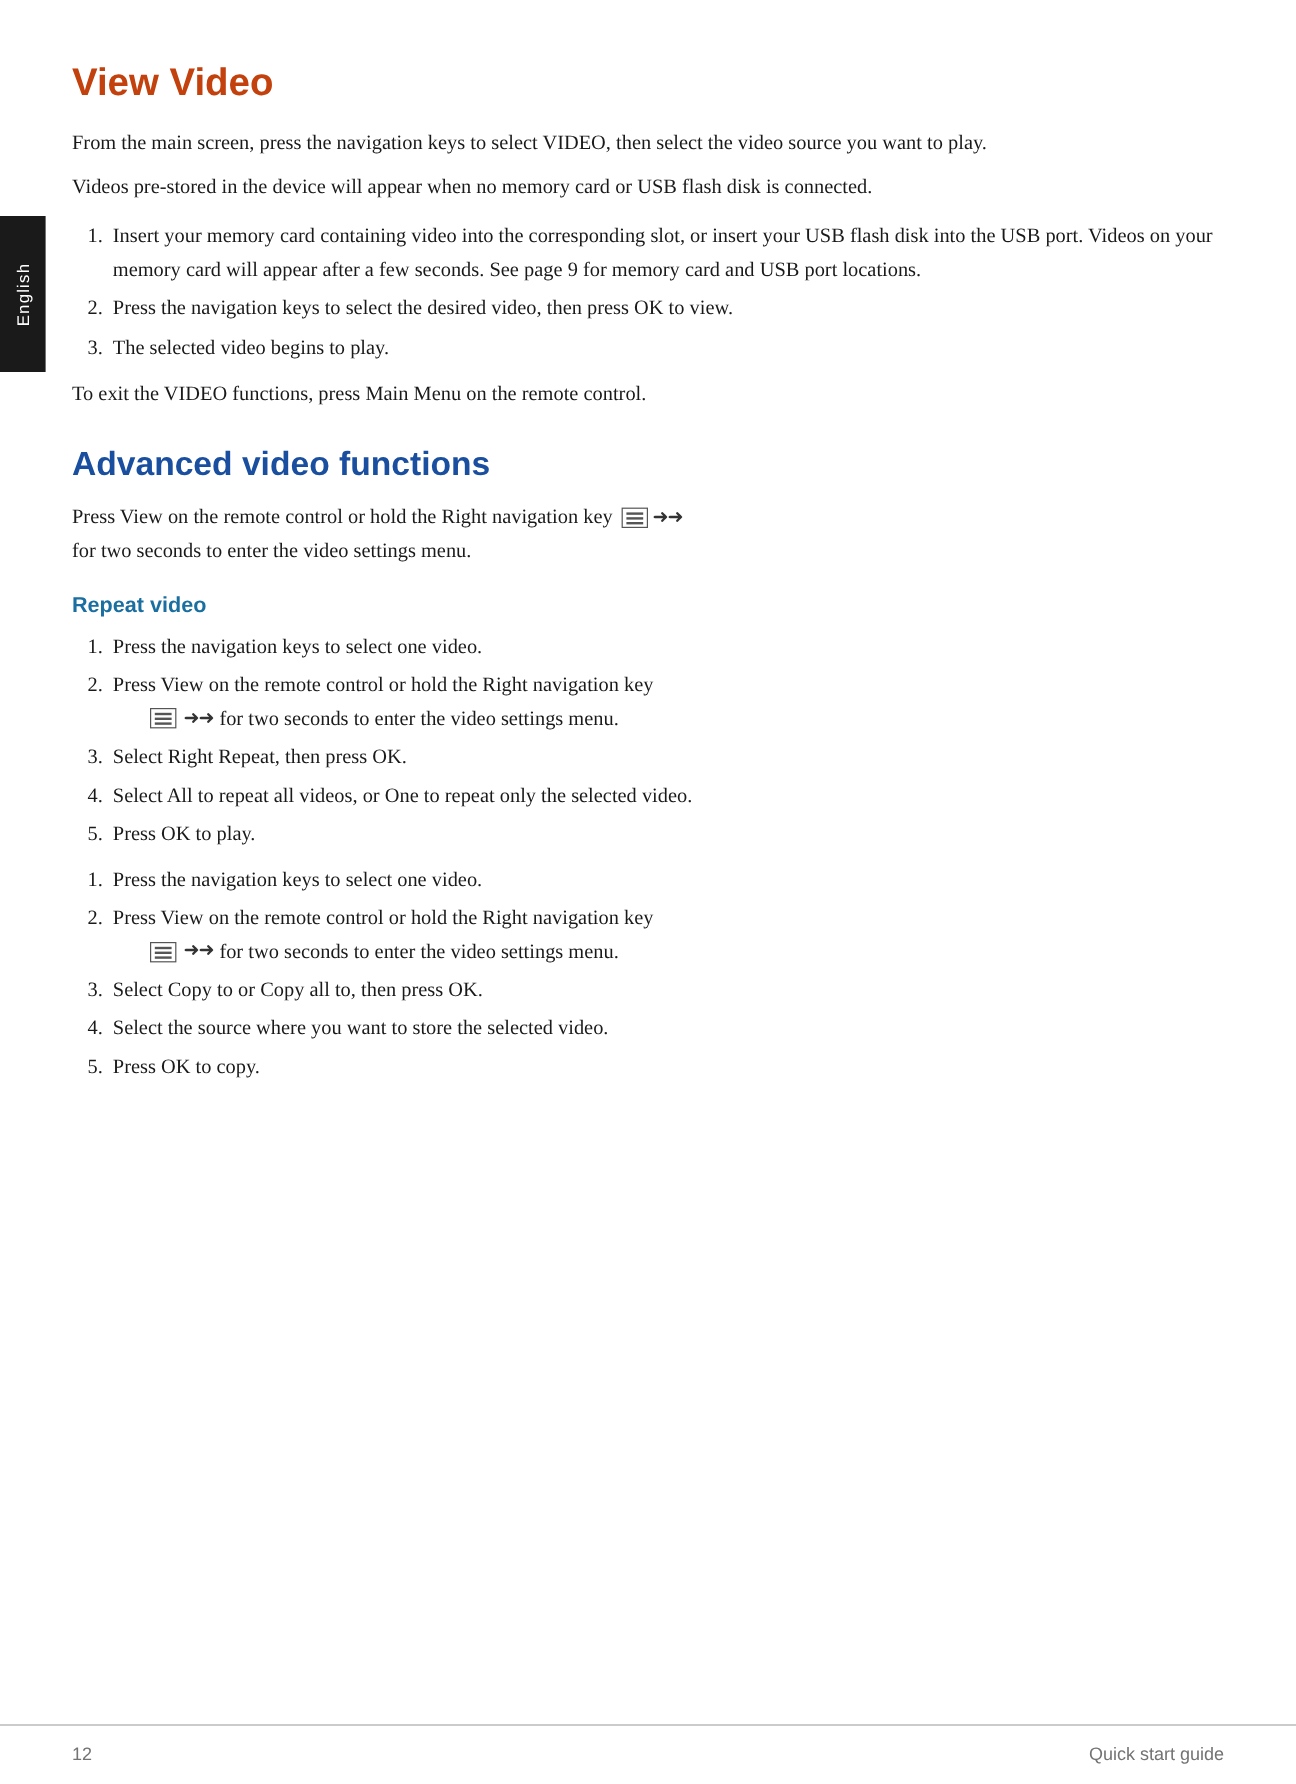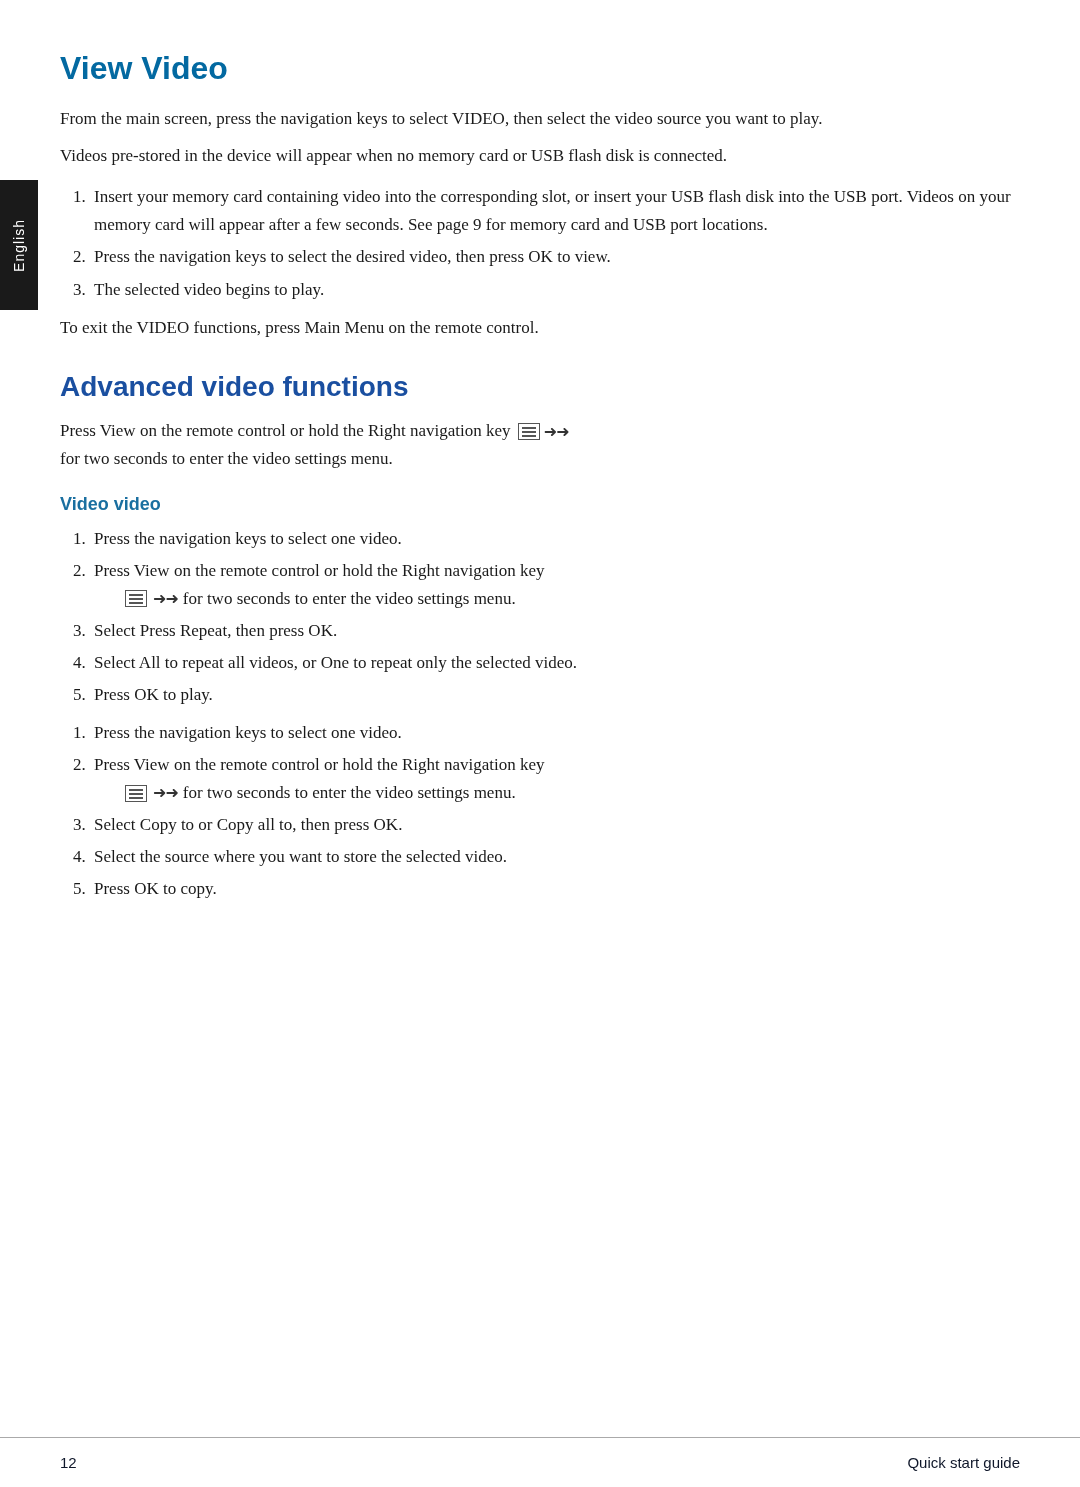--- a/index.html
+++ b/index.html
@@ -38,21 +38,21 @@
     .main-content {
       margin-left: 60px;
       margin-right: 60px;
       padding-top: 50px;
       padding-bottom: 60px;
     }
 
     h1.page-title {
       font-size: 32px;
       font-weight: bold;
-      color: #0369a1;
+      color: #c2410c;
       margin-bottom: 18px;
       font-family: Arial, sans-serif;
     }
 
     h2.section-title {
       font-size: 28px;
       font-weight: bold;
       color: #1a4fa0;
       margin-top: 30px;
       margin-bottom: 14px;
@@ -133,21 +133,21 @@
       left: 0;
       right: 0;
       height: 50px;
       border-top: 1px solid #aaa;
       display: flex;
       align-items: center;
       justify-content: space-between;
       padding: 0 60px;
       font-family: Arial, sans-serif;
       font-size: 15px;
-      color: #0f172a;
+      color: #737373;
       text-align: center;
     }
 
     b {
       font-weight: normal;
     }
 
     .nested-icon-line {
       margin-left: 30px;
       margin-bottom: 4px;
@@ -189,37 +189,37 @@
 
   <p>
     Press <b>View</b> on the remote control or hold the <b>Right</b> navigation key
     <span class="inline-icon">
       <span class="menu-icon"></span>
       <span class="arrow-icons">➜➜</span>
     </span>
     <br>for two seconds to enter the video settings menu.
   </p>
 
-  <h3 class="sub-title">Video video</h3>
+  <h3 class="sub-title">Repeat video</h3>
 
   <ol>
     <li>
       Press the navigation keys to select one video.
     </li>
     <li>
       Press <b>View</b> on the remote control or hold the <b>Right</b> navigation key
       <br>
       <div class="nested-icon-line">
         <span class="menu-icon"></span>
         <span class="arrow-icons">➜➜</span>
         <span> for two seconds to enter the video settings menu.</span>
       </div>
     </li>
     <li>
-      Select <b>Press Repeat</b>, then press <b>OK</b>.
+      Select <b>Right Repeat</b>, then press <b>OK</b>.
     </li>
     <li>
       Select <b>All</b> to repeat all videos, or <b>One</b> to repeat only the selected video.
     </li>
     <li>
       Press <b>OK</b> to play.
     </li>
   </ol>
 
 

